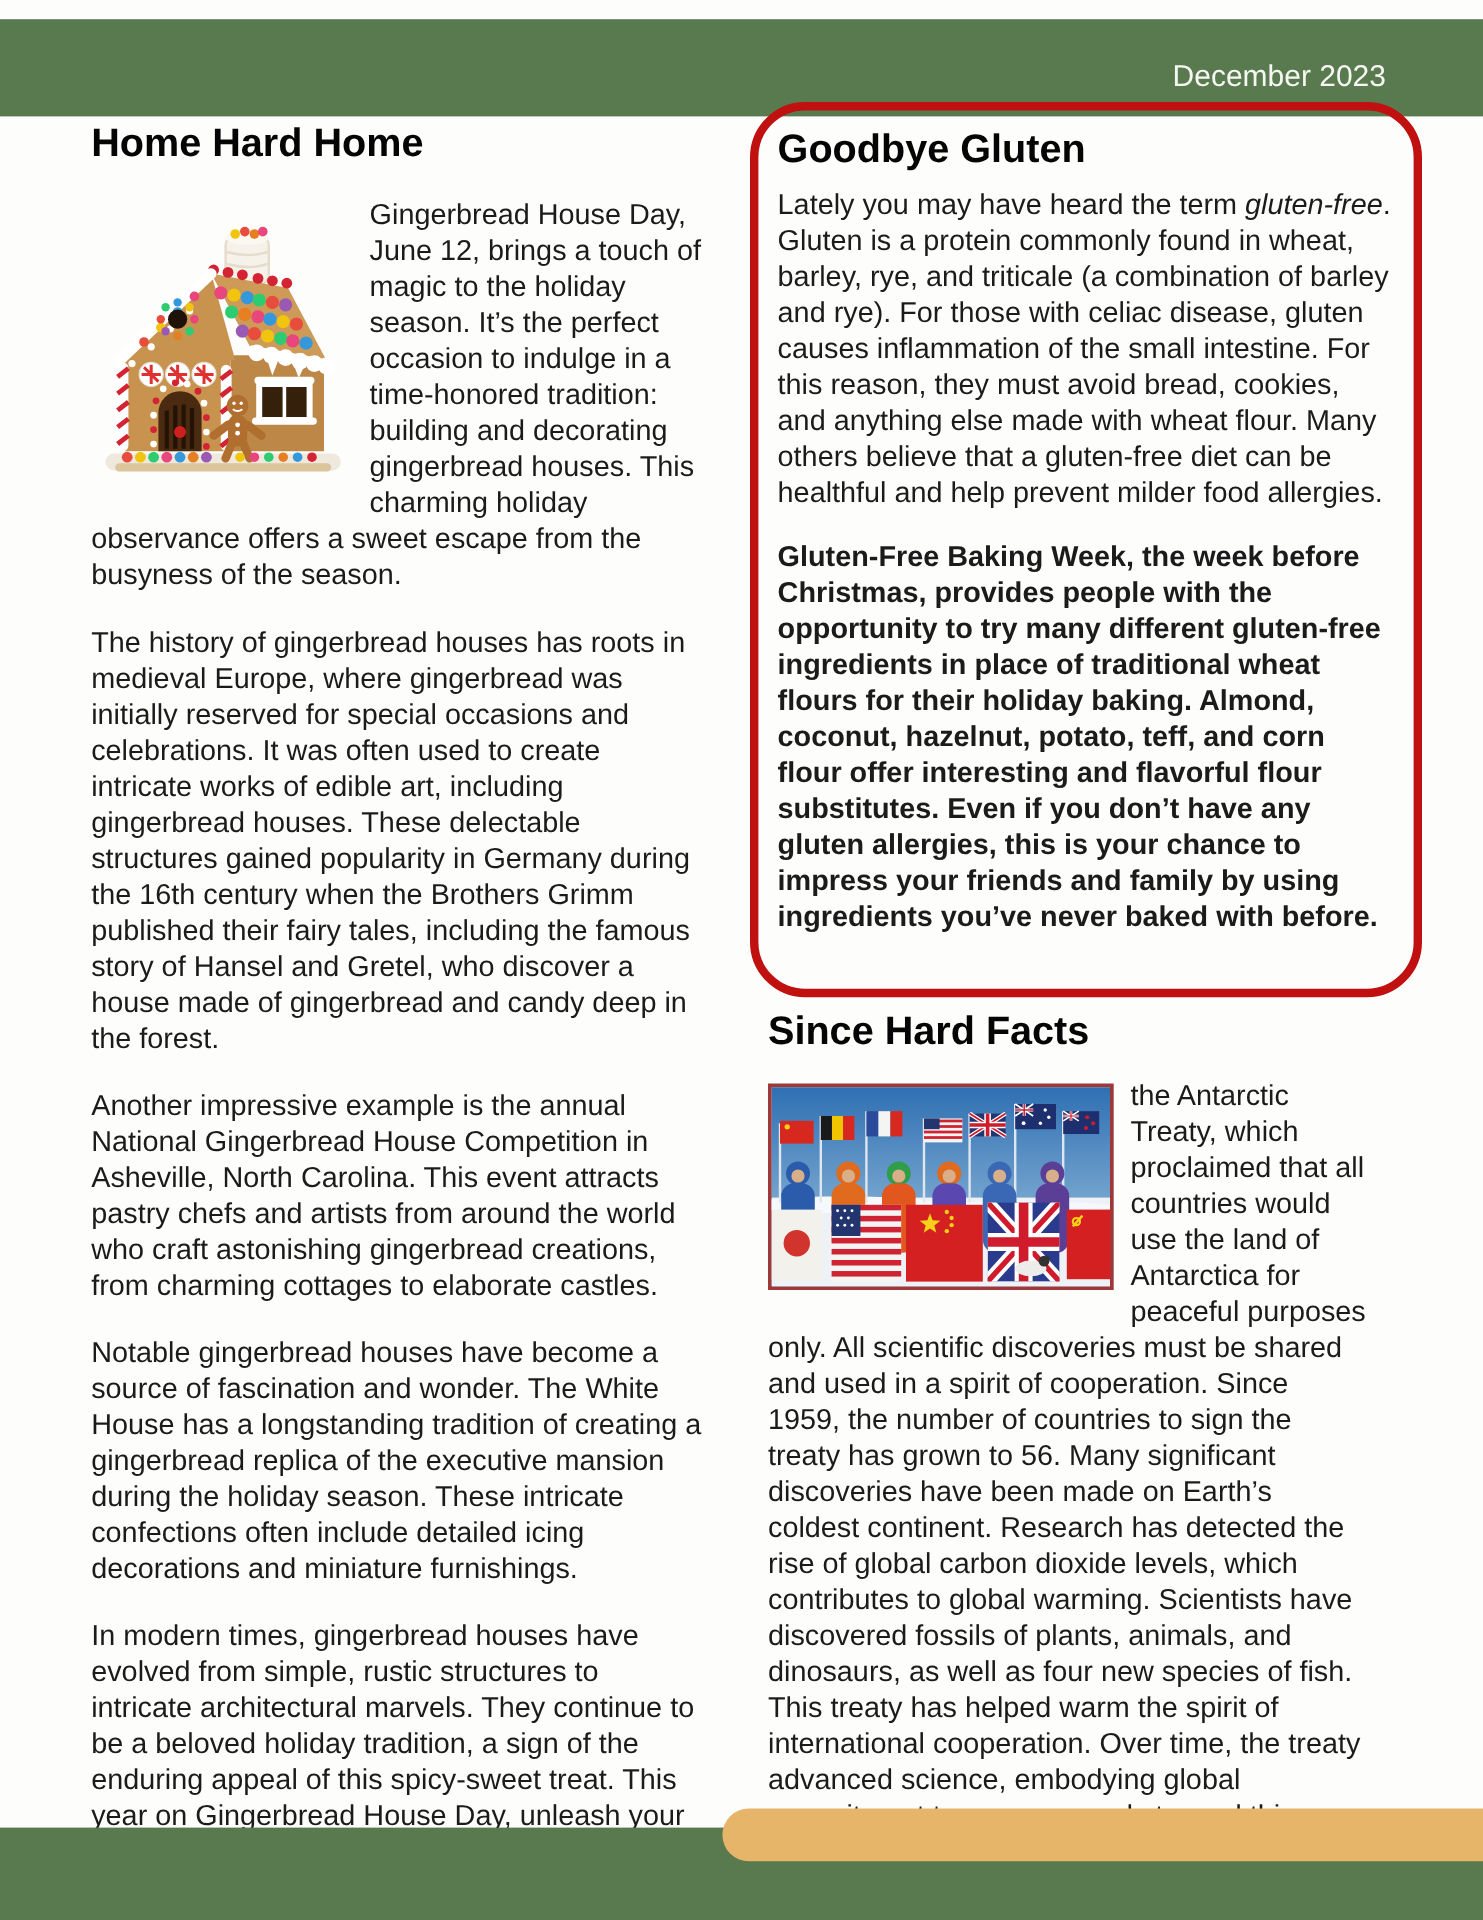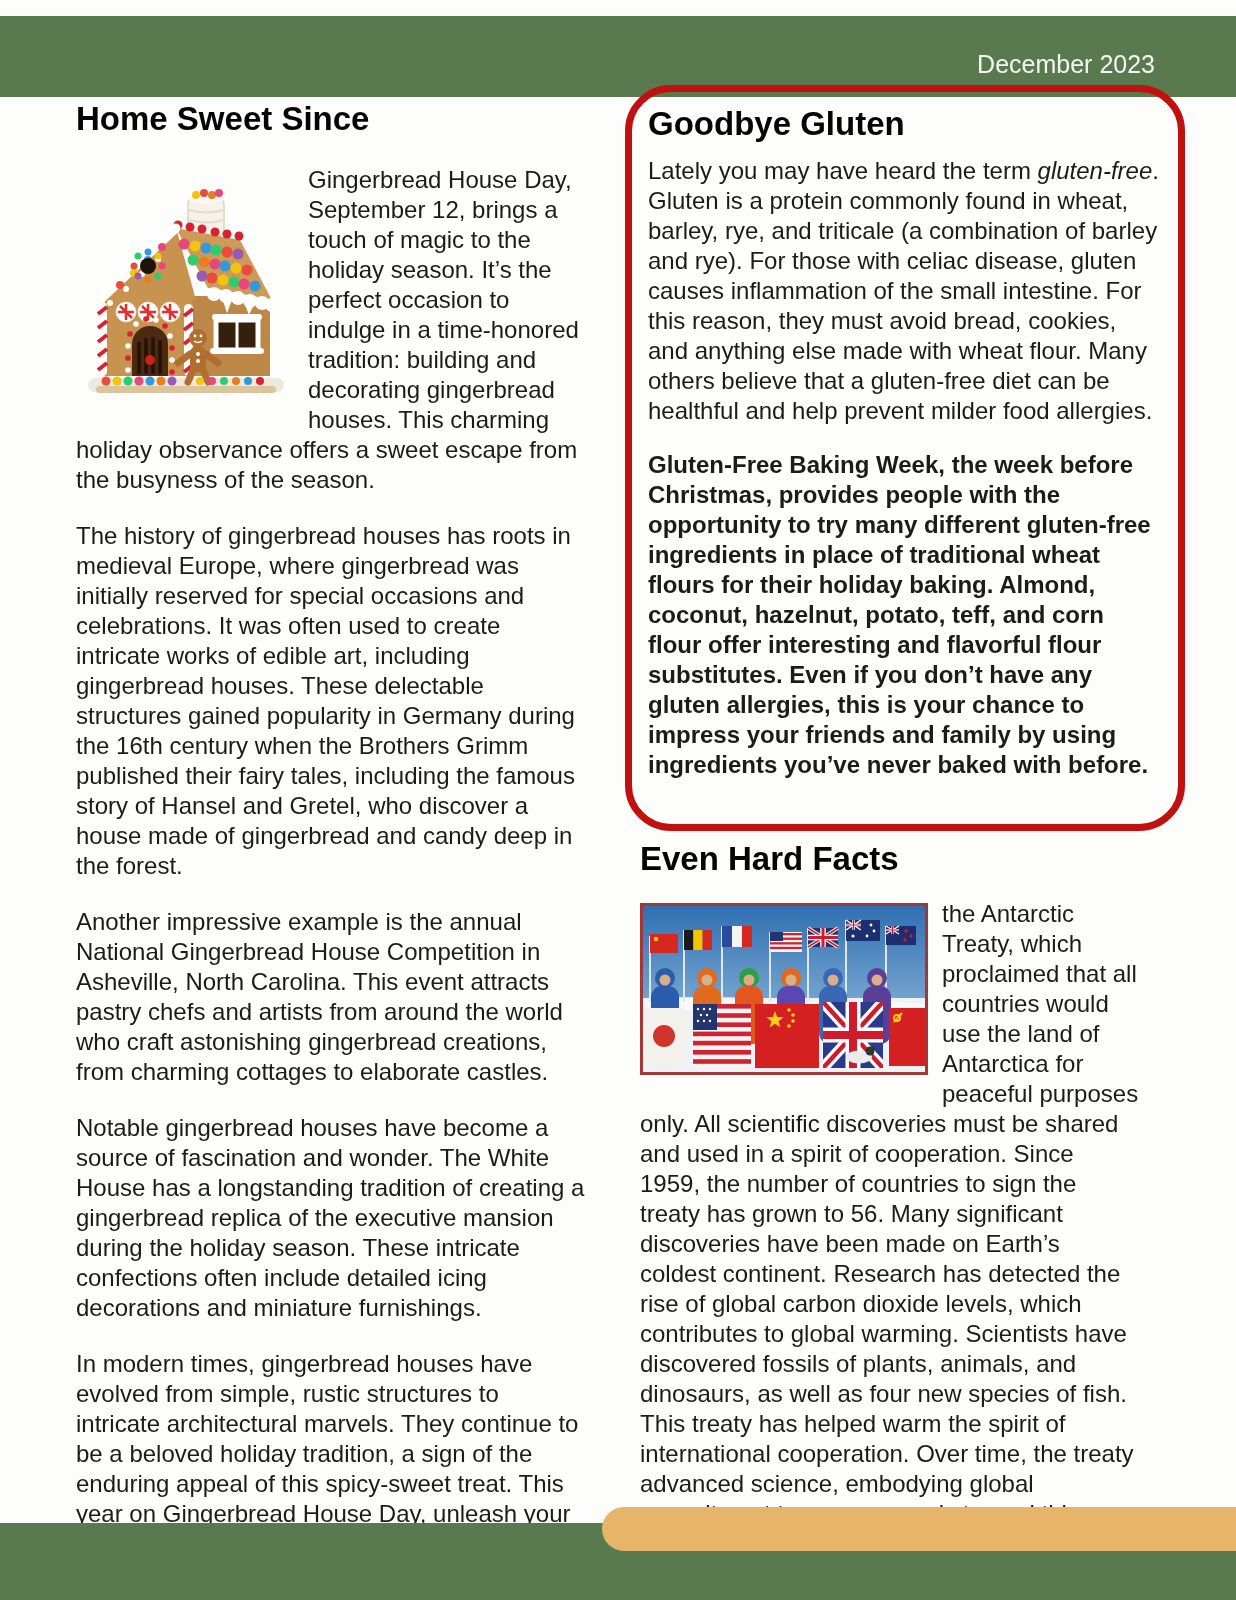--- a/index.html
+++ b/index.html
@@ -32,21 +32,21 @@
 </head>
 <body>
 
 <div class="page">
 
   <div class="header-bar">
     <div class="header-date">December 2023</div>
   </div>
 
   <div class="left-col col body-text">
-    <h2 class="section-heading">Home Sweet Since</h2>
+    <h2 class="section-heading">Home Hard Home</h2>
     <p>
       <svg class="gingerbread-img" viewBox="0 0 218 240" xmlns="http://www.w3.org/2000/svg">
 
         <rect x="12" y="208" width="196" height="14" rx="7" fill="#efe9dd"></rect>
         <rect x="20" y="216" width="180" height="7" rx="3.5" fill="#dcc49c"></rect>
 
         <rect x="112" y="28" width="36" height="38" rx="6" fill="#f6f2ea" stroke="#e4dccc" stroke-width="2"></rect>
         <path d="M113,40 q18,5 34,0 M113,50 q18,5 34,0" stroke="#e4dccc" stroke-width="2" fill="none"></path>
         <ellipse cx="130" cy="28" rx="18" ry="6" fill="#fbf8f2"></ellipse>
         <circle cx="120" cy="25" r="4" fill="#f1c40f"></circle>
@@ -170,38 +170,38 @@
           <circle cx="63" cy="211" r="4.5" fill="#e8467c"></circle>
         <circle cx="74" cy="211" r="4.5" fill="#3498db"></circle>
           <circle cx="85" cy="211" r="4.5" fill="#e67e22"></circle>
         <circle cx="96" cy="211" r="4.5" fill="#9b59b6"></circle>
           <circle cx="124" cy="211" r="4" fill="#f1c40f"></circle>
         <circle cx="136" cy="211" r="4" fill="#e8467c"></circle>
           <circle cx="148" cy="211" r="4" fill="#2ecc71"></circle>
         <circle cx="160" cy="211" r="4" fill="#e67e22"></circle>
           <circle cx="172" cy="211" r="4" fill="#3498db"></circle>
         <circle cx="184" cy="211" r="4" fill="#d42332"></circle>
-      </svg><span>Gingerbread House Day, September 12, brings a touch of magic to the holiday season. It’s the perfect occasion to indulge in a time-honored tradition: building and decorating gingerbread houses. This charming holiday observance offers a sweet escape from the busyness of the season.</span>
+      </svg><span>Gingerbread House Day, June 12, brings a touch of magic to the holiday season. It’s the perfect occasion to indulge in a time-honored tradition: building and decorating gingerbread houses. This charming holiday observance offers a sweet escape from the busyness of the season.</span>
     </p>
     <p>The history of gingerbread houses has roots in medieval Europe, where gingerbread was initially reserved for special occasions and celebrations. It was often used to create intricate works of edible art, including gingerbread houses. These delectable structures gained popularity in Germany during the 16th century when the Brothers Grimm published their fairy tales, including the famous story of Hansel and Gretel, who discover a house made of gingerbread and candy deep in the forest.</p>
     <p>Another impressive example is the annual National Gingerbread House Competition in Asheville, North Carolina. This event attracts pastry chefs and artists from around the world who craft astonishing gingerbread creations, from charming cottages to elaborate castles.</p>
     <p>Notable gingerbread houses have become a source of fascination and wonder. The White House has a longstanding tradition of creating a gingerbread replica of the executive mansion during the holiday season. These intricate confections often include detailed icing decorations and miniature furnishings.</p>
     <p>In modern times, gingerbread houses have evolved from simple, rustic structures to intricate architectural marvels. They continue to be a beloved holiday tradition, a sign of the enduring appeal of this spicy-sweet treat. This year on Gingerbread House Day, unleash your creativity, and see what kind of edible masterpiece you can create with family and friends.</p>
   </div>
 
   <div class="right-col body-text">
 
     <div class="gluten-box">
       <h2 class="section-heading">Goodbye Gluten</h2>
       <p><span>Lately you may have heard the term </span><span class="italic">gluten-free</span><span>. Gluten is a protein commonly found in wheat, barley, rye, and triticale (a combination of barley and rye). For those with celiac disease, gluten causes inflammation of the small intestine. For this reason, they must avoid bread, cookies, and anything else made with wheat flour. Many others believe that a gluten-free diet can be healthful and help prevent milder food allergies.</span></p>
       <p>Gluten-Free Baking Week, the week before Christmas, provides people with the opportunity to try many different gluten-free ingredients in place of traditional wheat flours for their holiday baking. Almond, coconut, hazelnut, potato, teff, and corn flour offer interesting and flavorful flour substitutes. Even if you don’t have any gluten allergies, this is your chance to impress your friends and family by using ingredients you’ve never baked with before.</p>
     </div>
 
     <div class="facts">
-      <h2 class="section-heading">Even Hard Facts</h2>
+      <h2 class="section-heading">Since Hard Facts</h2>
       <p class="rest">
         <svg class="antarctic-img" viewBox="0 0 282 166" xmlns="http://www.w3.org/2000/svg">
           <defs>
             <linearGradient id="sky" x1="0" y1="0" x2="0" y2="1">
               <stop offset="0" stop-color="#2f6fb2"></stop>
                 <stop offset="1" stop-color="#a9cce4"></stop>
             </linearGradient>
             <clipPath id="ukclip">
                 <rect x="180" y="96" width="60" height="66"></rect>
               </clipPath>

